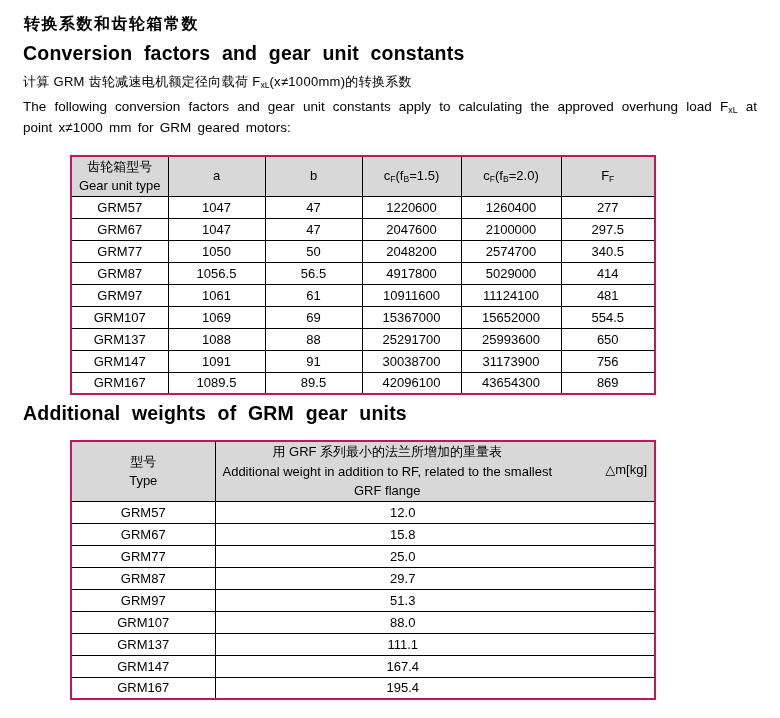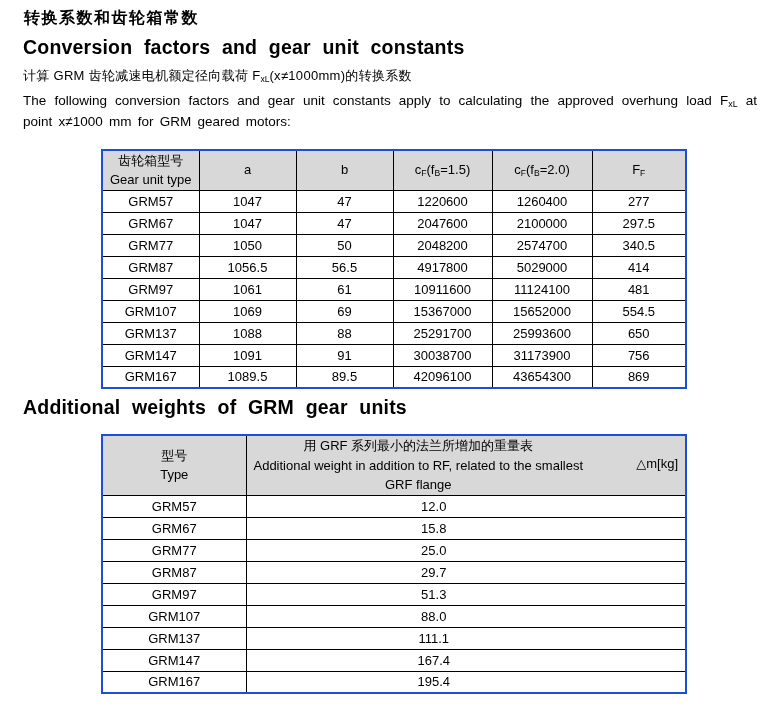--- a/index.html
+++ b/index.html
@@ -7,33 +7,33 @@
   body {
     width: 780px; height: 718px;
     background: #ffffff; color: #000000;
     font-family: "Liberation Sans", "DejaVu Sans", sans-serif;
     overflow: hidden;
   }
   .page { position: relative; width: 780px; height: 718px; background: #fff; }
 
   h1, h2, p { margin: 0; padding: 0; }
 
-  .title-cn  { margin: 8px 0 0 24px; font-size: 16px; font-weight: bold; letter-spacing: 1.5px; }
+  .title-cn  { margin: 14px 0 0 24px; font-size: 16px; font-weight: bold; letter-spacing: 1.5px; }
   .title-en  { margin: 7px 0 0 23px;  font-size: 19.5px; font-weight: bold; letter-spacing: 0.2px; word-spacing: 6px; }
   .desc-cn   { margin: 8px 0 0 23px;  font-size: 13px; letter-spacing: 0.3px; }
   .desc-en   { margin: 5px 23px 10px 23px; width: 734px; font-size: 13.5px; line-height: 1.58;
                text-align: justify; word-spacing: 2.5px; }
 
   .title-cn2 { margin: 13px 0 0 24px; font-size: 16px; font-weight: bold; letter-spacing: 1.5px; }
   .title-en2 { margin: 7px 0 0 23px;  font-size: 19.5px; font-weight: bold; letter-spacing: 0.2px; word-spacing: 6px; }
 
   table.tbl {
     border-collapse: collapse; table-layout: fixed;
-    margin-left: 101px; width: 584px;
-    border: 2px solid #1d4ed8;
+    margin-left: 70px; width: 584px;
+    border: 2px solid #be185d;
   }
   .tbl th, .tbl td {
     border: 1px solid #000; text-align: center;
     font-weight: normal; padding: 0; overflow: hidden;
   }
   .tbl thead th {
     background: var(--header-bg, #d8d8d8);
     font-size: 13px; line-height: 1.5; height: 39px; vertical-align: middle;
   }
   .tbl td { height: 22px; font-size: 13px; vertical-align: middle; }

